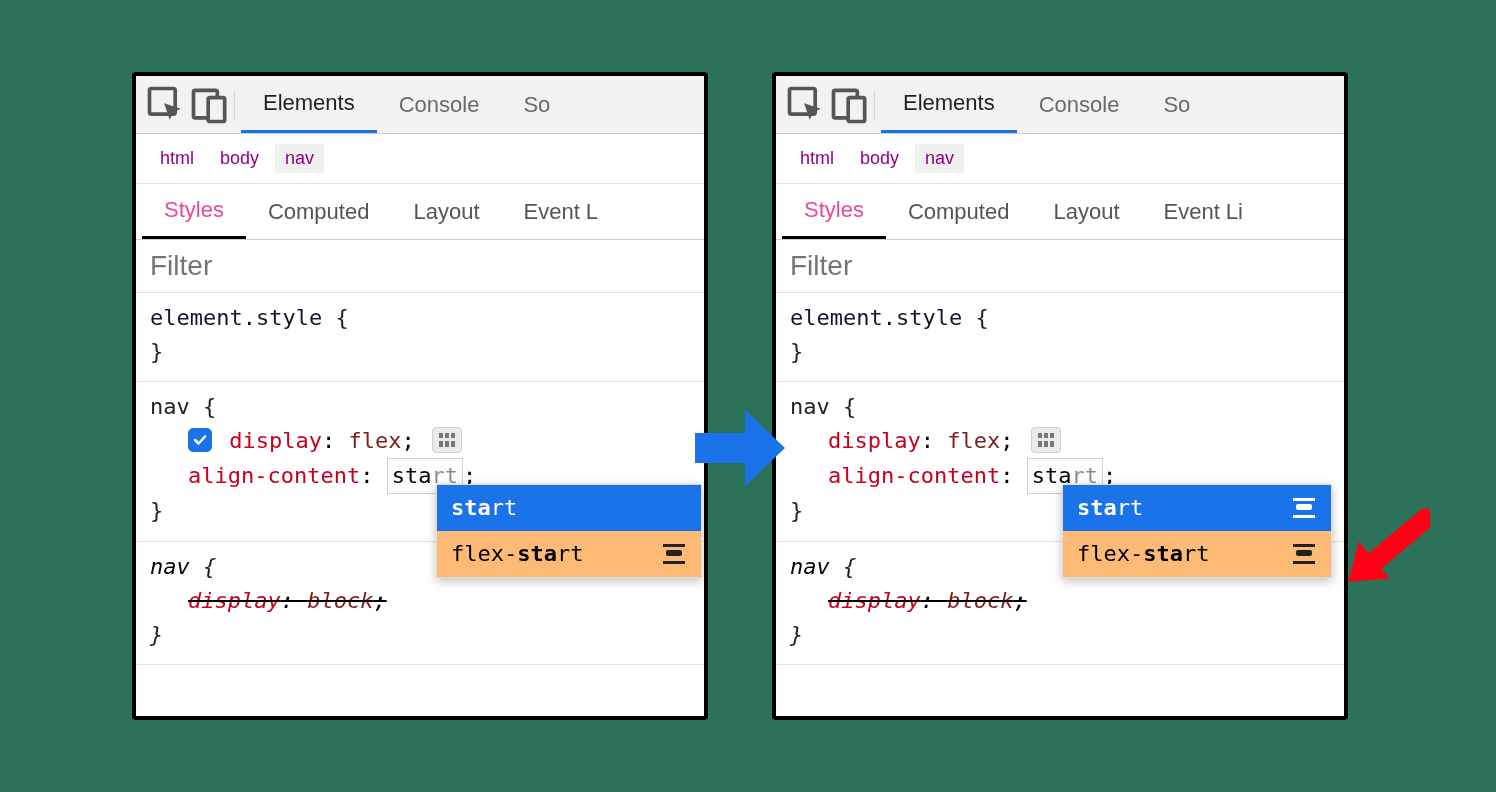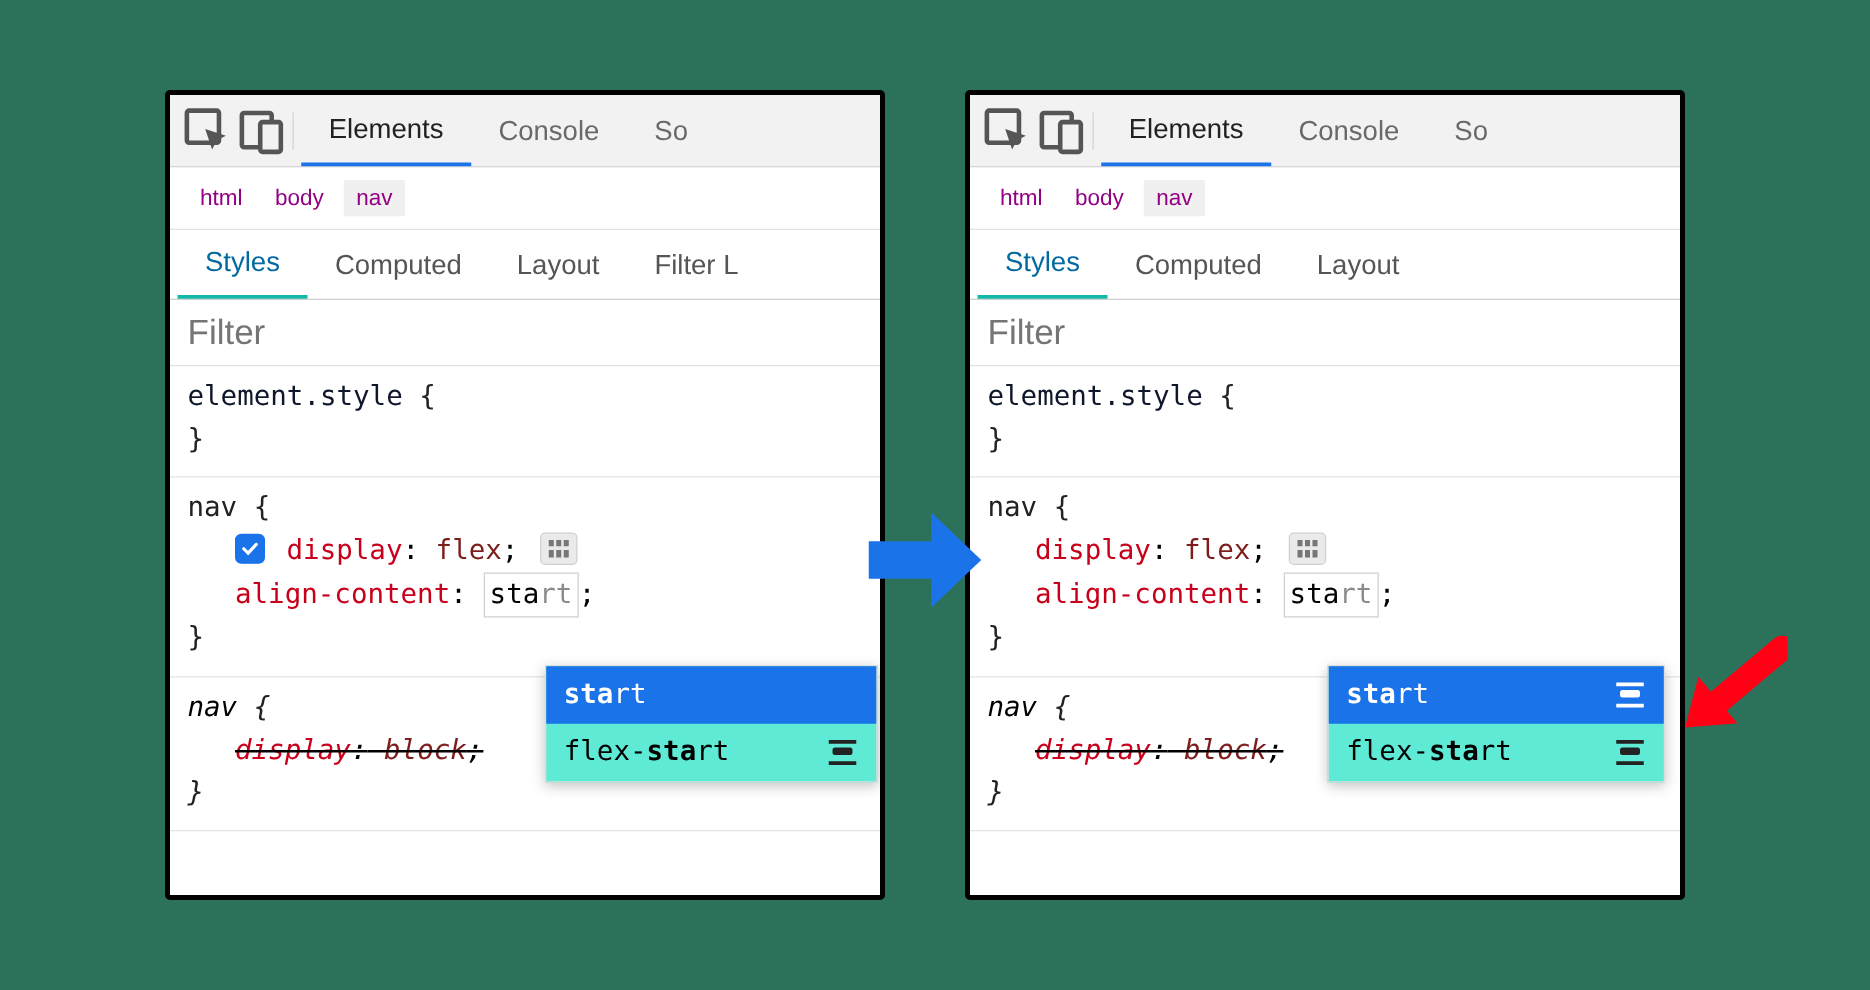--- a/index.html
+++ b/index.html
@@ -70,22 +70,22 @@
     height: 56px;
     padding-left: 6px;
   }
   .sub-tab {
     padding: 0 22px;
     display: flex; align-items: center;
     font-size: 22px;
     color: #555;
   }
   .sub-tab.active {
-    color: #0369a1;
-    border-bottom: 3px solid #14b8a6;
+    color: #ec4899;
+    border-bottom: 3px solid #000000;
   }
 
   .filter-row {
     padding: 10px 14px;
     border-bottom: 1px solid #e0e0e0;
   }
   .filter-input {
     border: none;
     font-size: 28px;
     color: #999;
@@ -138,27 +138,26 @@
     border: 1px solid #d0d0d0;
     background: #fefefe;
     font-family: inherit;
     font-size: 22px;
     padding: 0 4px;
     display: inline-block;
   }
 
   .dropdown {
     position: absolute;
-    background: #5eead4;
+    background: #fdba74;
     box-shadow: 0 3px 10px rgba(0,0,0,0.25);
     border: 1px solid #ddd;
     font-family: Menlo, Consolas, monospace;
     font-size: 22px;
     z-index: 10;
-    margin-top: 48px;
   }
   .dd-item {
     padding: 6px 14px;
     display: flex;
     justify-content: space-between;
     align-items: center;
     gap: 18px;
   }
   .dd-item.selected {
     background: #1a73e8;
@@ -209,21 +208,21 @@
   <div class="breadcrumb">
     <span class="crumb">html</span>
     <span class="crumb">body</span>
     <span class="crumb selected">nav</span>
   </div>
 
   <div class="sub-tabs">
     <div class="sub-tab active">Styles</div>
     <div class="sub-tab">Computed</div>
     <div class="sub-tab">Layout</div>
-    <div class="sub-tab">Filter L</div>
+    <div class="sub-tab">Event L</div>
   </div>
 
   <div class="filter-row">
     <input class="filter-input" placeholder="Filter" style="">
   </div>
 
   <div class="rule-block">
     <span class="selector">element.style</span><span class="brace"> {</span><br>
     <span class="brace">}</span>
   </div>
@@ -305,20 +304,21 @@
   <div class="breadcrumb">
     <span class="crumb">html</span>
     <span class="crumb">body</span>
     <span class="crumb selected">nav</span>
   </div>
 
   <div class="sub-tabs">
     <div class="sub-tab active">Styles</div>
     <div class="sub-tab">Computed</div>
     <div class="sub-tab">Layout</div>
+    <div class="sub-tab">Event Li</div>
   </div>
 
   <div class="filter-row">
     <input class="filter-input" placeholder="Filter" style="">
   </div>
 
   <div class="rule-block">
     <span class="selector">element.style</span><span class="brace"> {</span><br>
     <span class="brace">}</span>
   </div>

